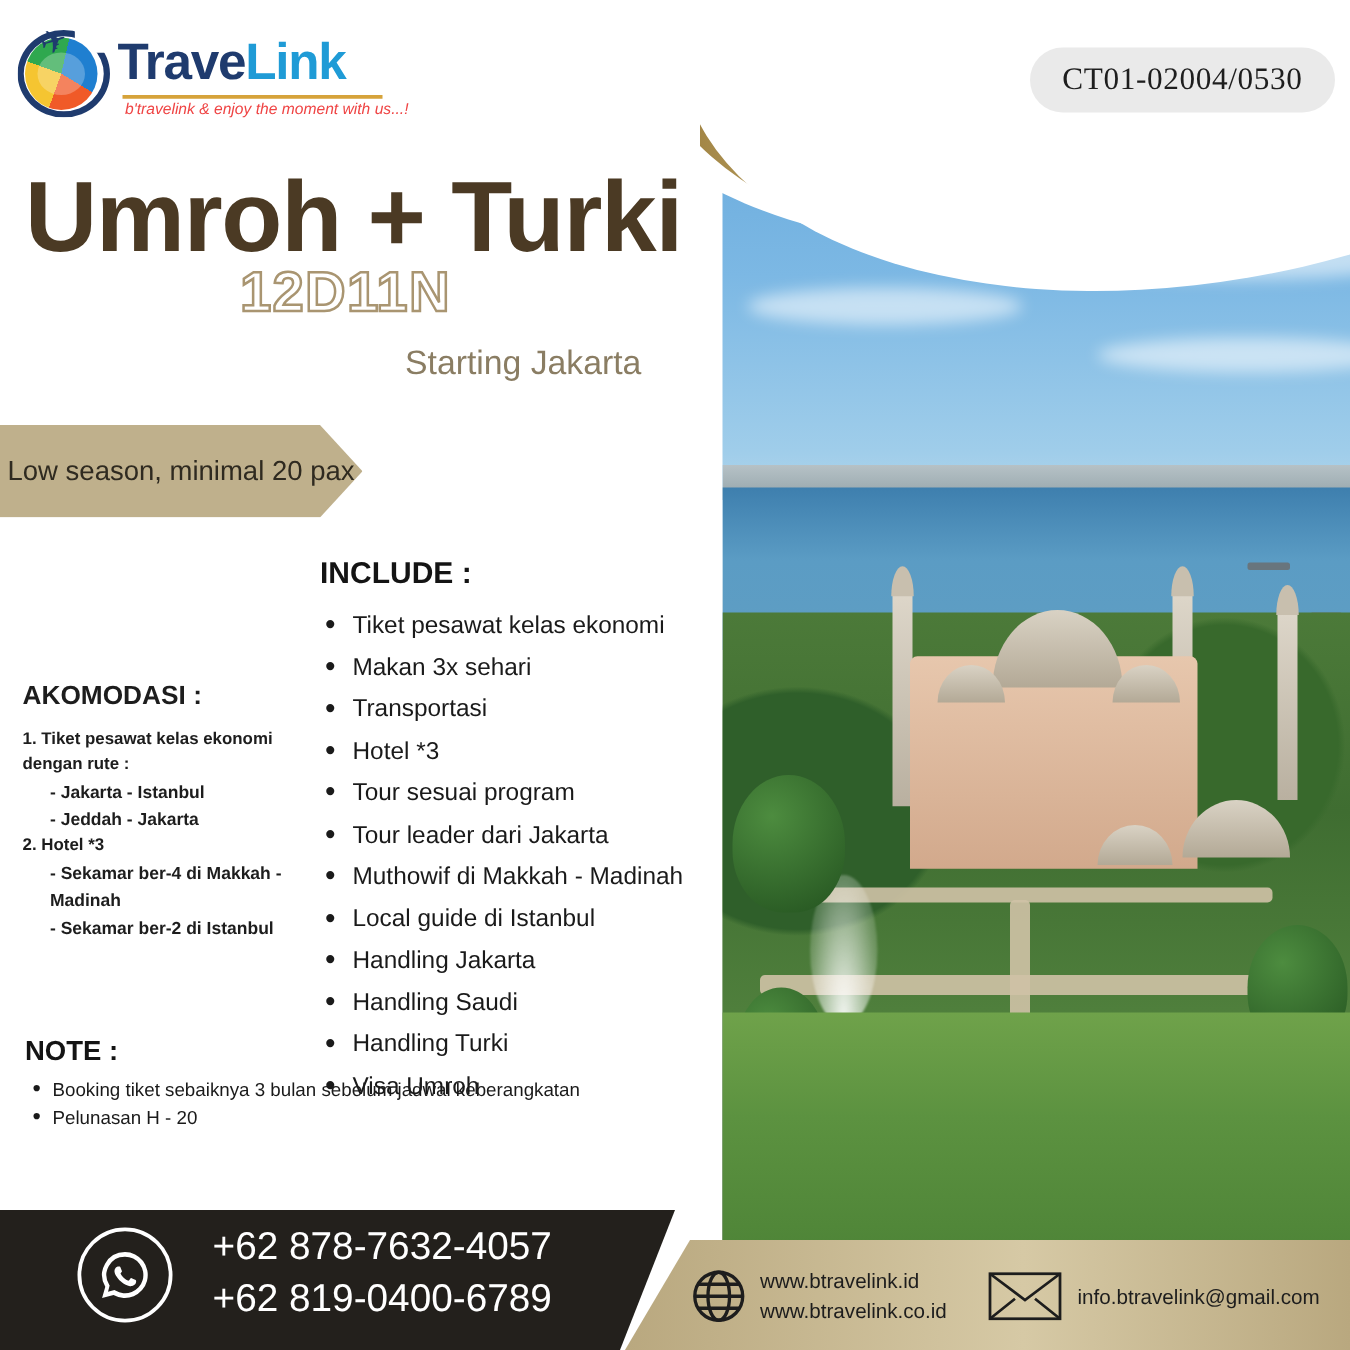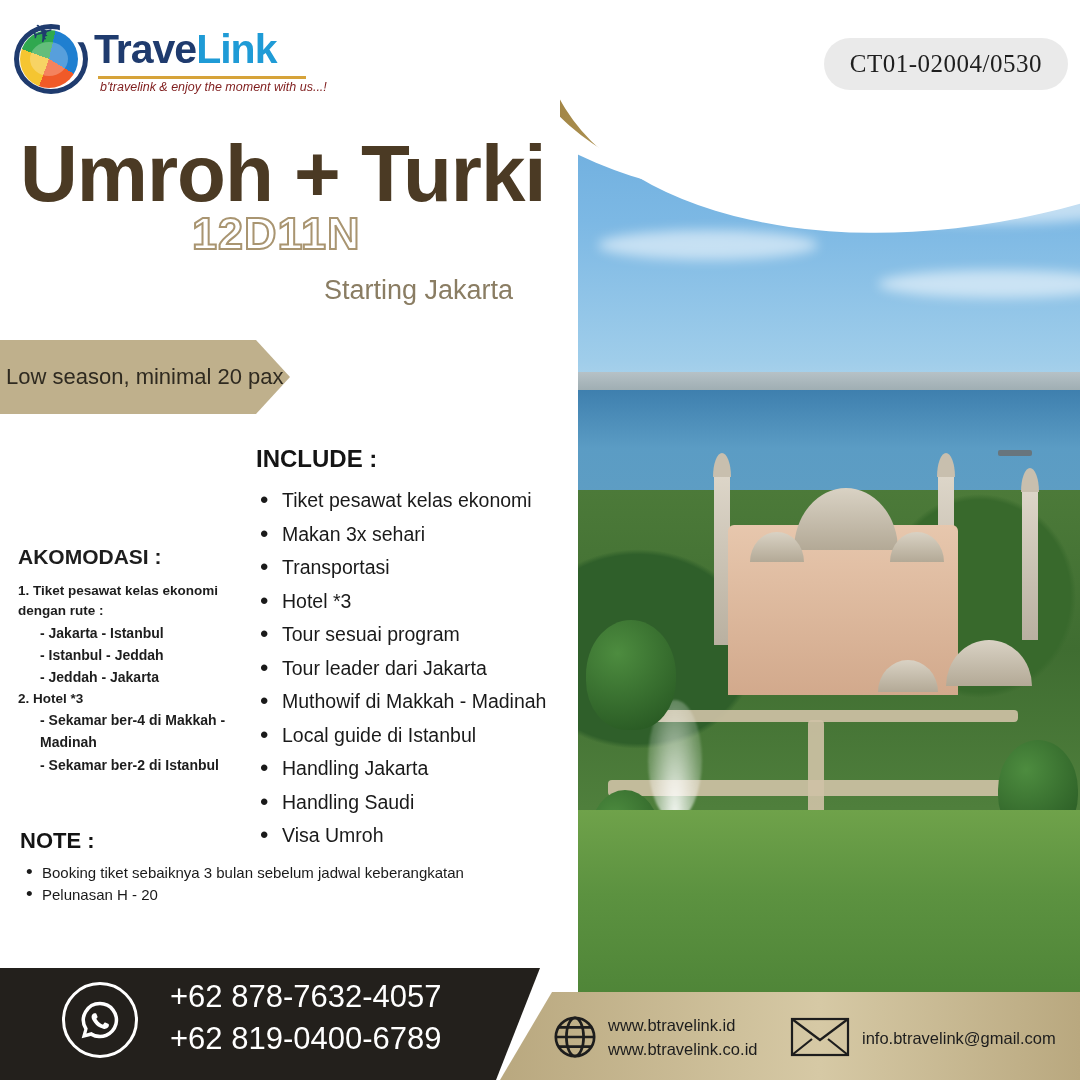--- a/index.html
+++ b/index.html
@@ -166,21 +166,21 @@
     transform: rotate(-18deg);
   }
   .logo-text {
     position: absolute; left: 80px; top: 12px;
     font-size: 41px; font-weight: bold; letter-spacing: -1px;
   }
   .logo-text .tr { color: #1f3b6e; }
   .logo-text .li { color: #1f9bd6; }
   .logo-tag {
     position: absolute; left: 86px; top: 66px;
-    font-size: 12.5px; color: #7f1d1d; font-style: italic;
+    font-size: 12.5px; color: #ef4444; font-style: italic;
   }
   .logo-underline {
     position: absolute; left: 84px; top: 62px; width: 208px; height: 3px;
     background: #d6a33a;
   }
 
   
   .title {
     position: absolute; left: 20px; top: 128px;
     font-size: 80px; font-weight: bold; color: #4b3a24;
@@ -352,40 +352,40 @@
   <div class="starting">Starting Jakarta</div>
 
   <div class="ribbon">
     <span>Low season, minimal 20 pax</span>
   </div>
 
   <div class="akomodasi">
     <h3>AKOMODASI :</h3>
     <div class="line">1. Tiket pesawat kelas ekonomi dengan rute :</div>
     <div class="sub">- Jakarta - Istanbul</div>
-    <div class="sub">- Istanbul - Jeddah</div>
     <div class="sub">- Jeddah - Jakarta</div>
     <div class="line">2. Hotel *3</div>
     <div class="sub">- Sekamar ber-4 di Makkah - Madinah</div>
     <div class="sub">- Sekamar ber-2 di Istanbul</div>
   </div>
 
   <div class="include">
     <h3>INCLUDE :</h3>
     <ul>
       <li>Tiket pesawat kelas ekonomi</li>
       <li>Makan 3x sehari</li>
       <li>Transportasi</li>
       <li>Hotel *3</li>
       <li>Tour sesuai program</li>
       <li>Tour leader dari Jakarta</li>
       <li>Muthowif di Makkah - Madinah</li>
       <li>Local guide di Istanbul</li>
       <li>Handling Jakarta</li>
       <li>Handling Saudi</li>
+      <li>Handling Turki</li>
       <li>Visa Umroh</li>
     </ul>
   </div>
 
   <div class="note">
     <h3>NOTE :</h3>
     <ul>
       <li>Booking tiket sebaiknya 3 bulan sebelum jadwal keberangkatan</li>
       <li>Pelunasan H - 20</li>
     </ul>

